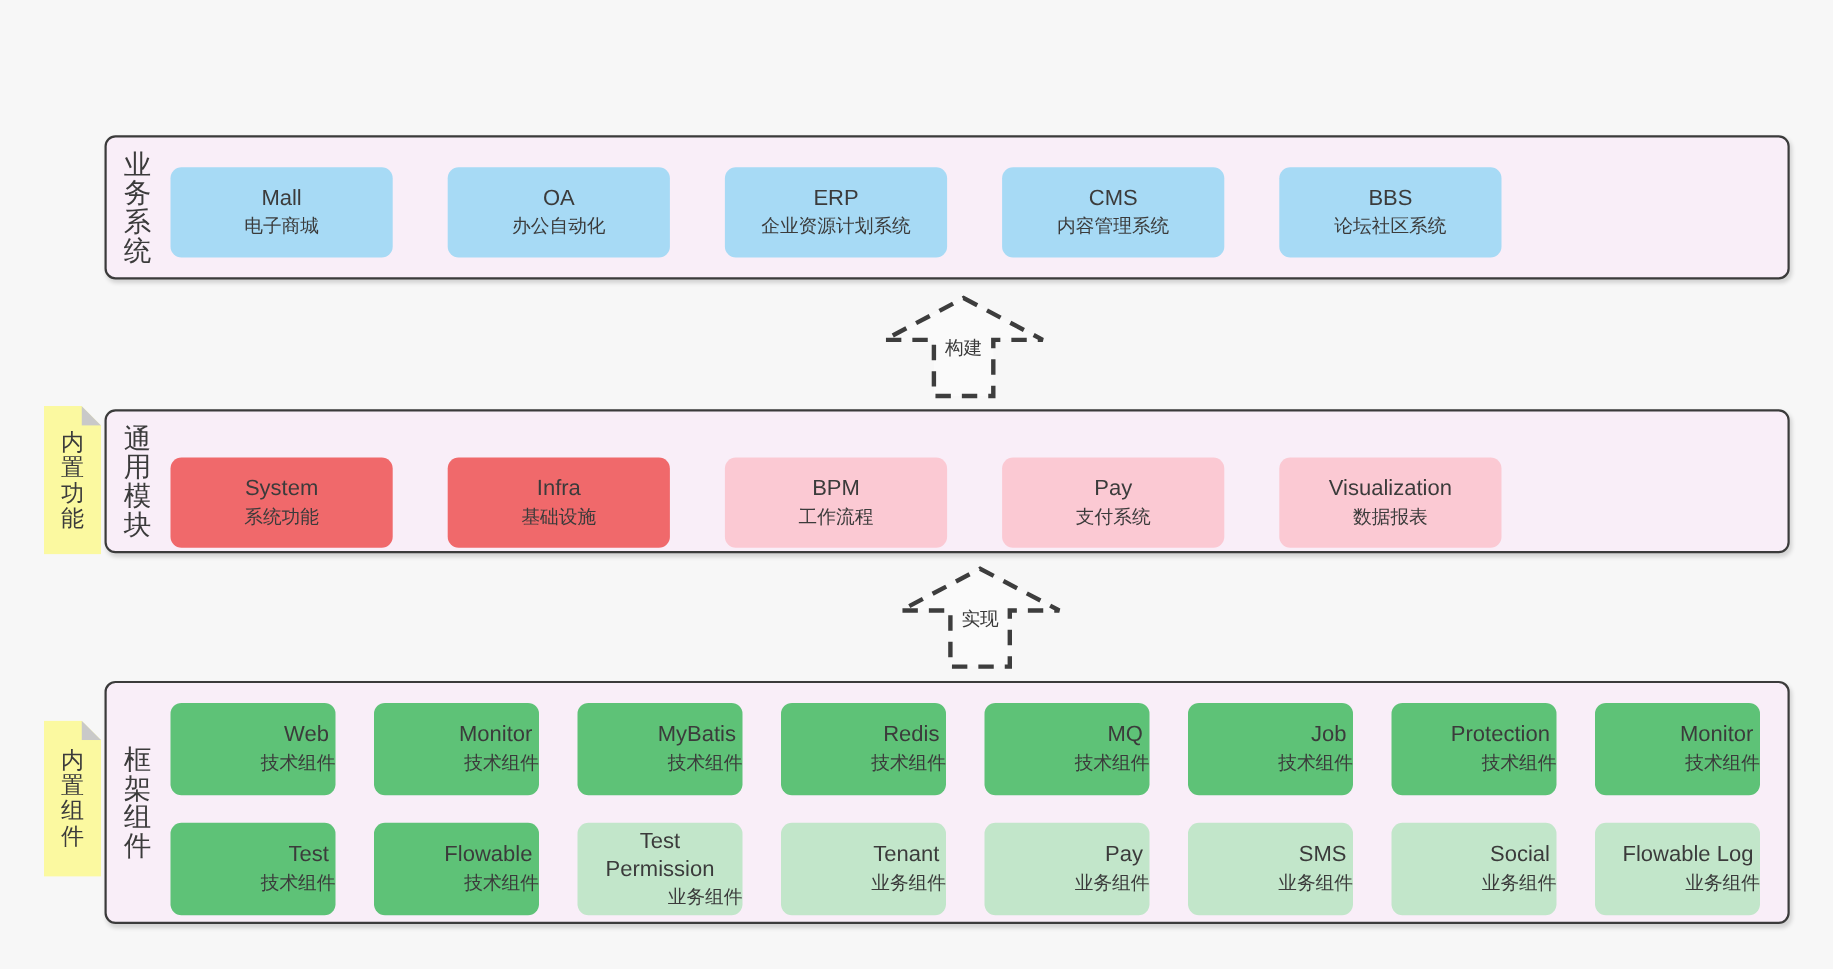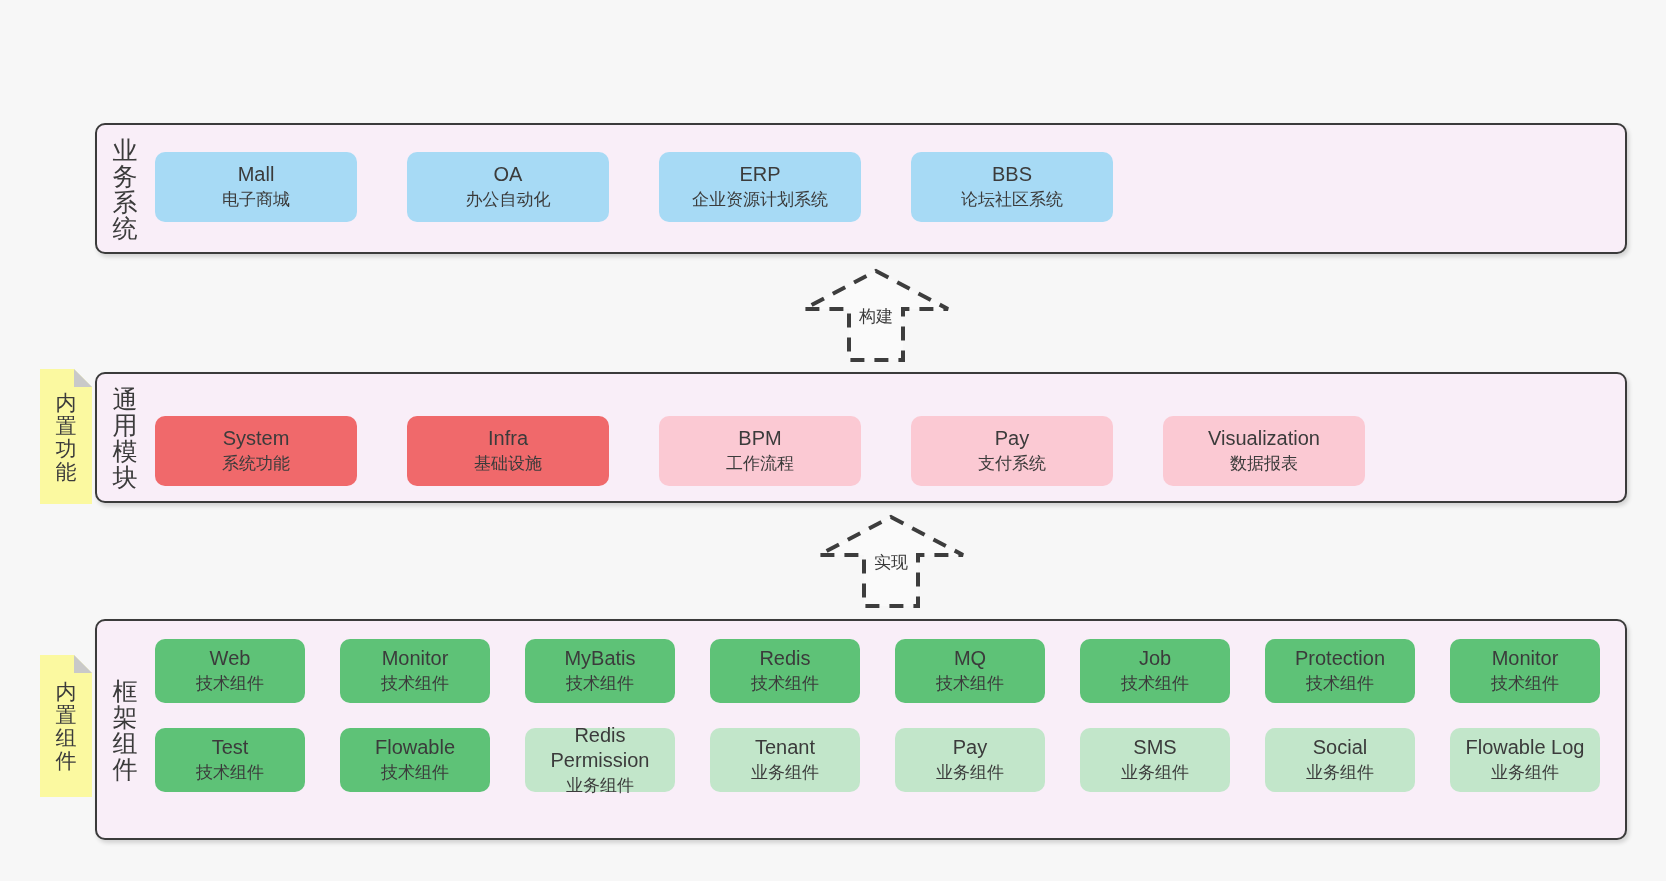--- a/index.html
+++ b/index.html
@@ -34,22 +34,22 @@
   .row6{position:absolute;left:58px;top:42px;display:flex;gap:50px;}
   #panel-business .row6{top:27px;}
   .rows8{position:absolute;left:58px;top:18px;display:flex;flex-direction:column;gap:25px;}
   .row8{display:flex;gap:35px;}
 
   .box{
     border-radius:10px;
     display:flex;flex-direction:column;justify-content:center;align-items:center;
     text-align:center;
   }
-  .box6{width:202px;height:70px;}
-  .box8{width:150px;height:64px;}
+  .box6{width:202px;height:82px;}
+  .box8{width:150px;height:84px;align-items:flex-end;}
   .box-title{font-size:20px;line-height:26px;padding:0 6px;}
   .box-sub{font-size:17px;line-height:26px;}
   .box8 .box-title{line-height:25px;}
   .box8 .box-sub{line-height:25px;}
 
   .blue{background:var(--blue,#a7daf5);}
   .red{background:var(--red,#f0696b);}
   .pink{background:var(--pink,#fbc9d3);}
   .gdark{background:var(--green-dark,#5ec277);}
   .glight{background:var(--green-light,#c2e6ca);}
@@ -100,20 +100,24 @@
       </div>
       <div class="box box6 blue">
         <div class="box-title">OA</div>
         <div class="box-sub">办公自动化</div>
       </div>
       <div class="box box6 blue">
         <div class="box-title">ERP</div>
         <div class="box-sub">企业资源计划系统</div>
       </div>
       <div class="box box6 blue">
+        <div class="box-title">CMS</div>
+        <div class="box-sub">内容管理系统</div>
+      </div>
+      <div class="box box6 blue">
         <div class="box-title">BBS</div>
         <div class="box-sub">论坛社区系统</div>
       </div>
     </div>
   </section>
 
   <div class="arrow" id="arrow-build">
     <svg width="150" height="95" viewBox="0 0 150 95">
       <polygon points="75,3 147,41 102,41 102,92 48,92 48,41 3,41" fill="#fafafa" stroke="#3d3d3d" stroke-width="4" stroke-dasharray="14 10"></polygon>
     </svg>
@@ -213,21 +217,21 @@
       <div class="row8">
         <div class="box box8 gdark">
           <div class="box-title">Test</div>
           <div class="box-sub">技术组件</div>
         </div>
         <div class="box box8 gdark">
           <div class="box-title">Flowable</div>
           <div class="box-sub">技术组件</div>
         </div>
         <div class="box box8 glight">
-          <div class="box-title">Redis Permission</div>
+          <div class="box-title">Test Permission</div>
           <div class="box-sub">业务组件</div>
         </div>
         <div class="box box8 glight">
           <div class="box-title">Tenant</div>
           <div class="box-sub">业务组件</div>
         </div>
         <div class="box box8 glight">
           <div class="box-title">Pay</div>
           <div class="box-sub">业务组件</div>
         </div>

